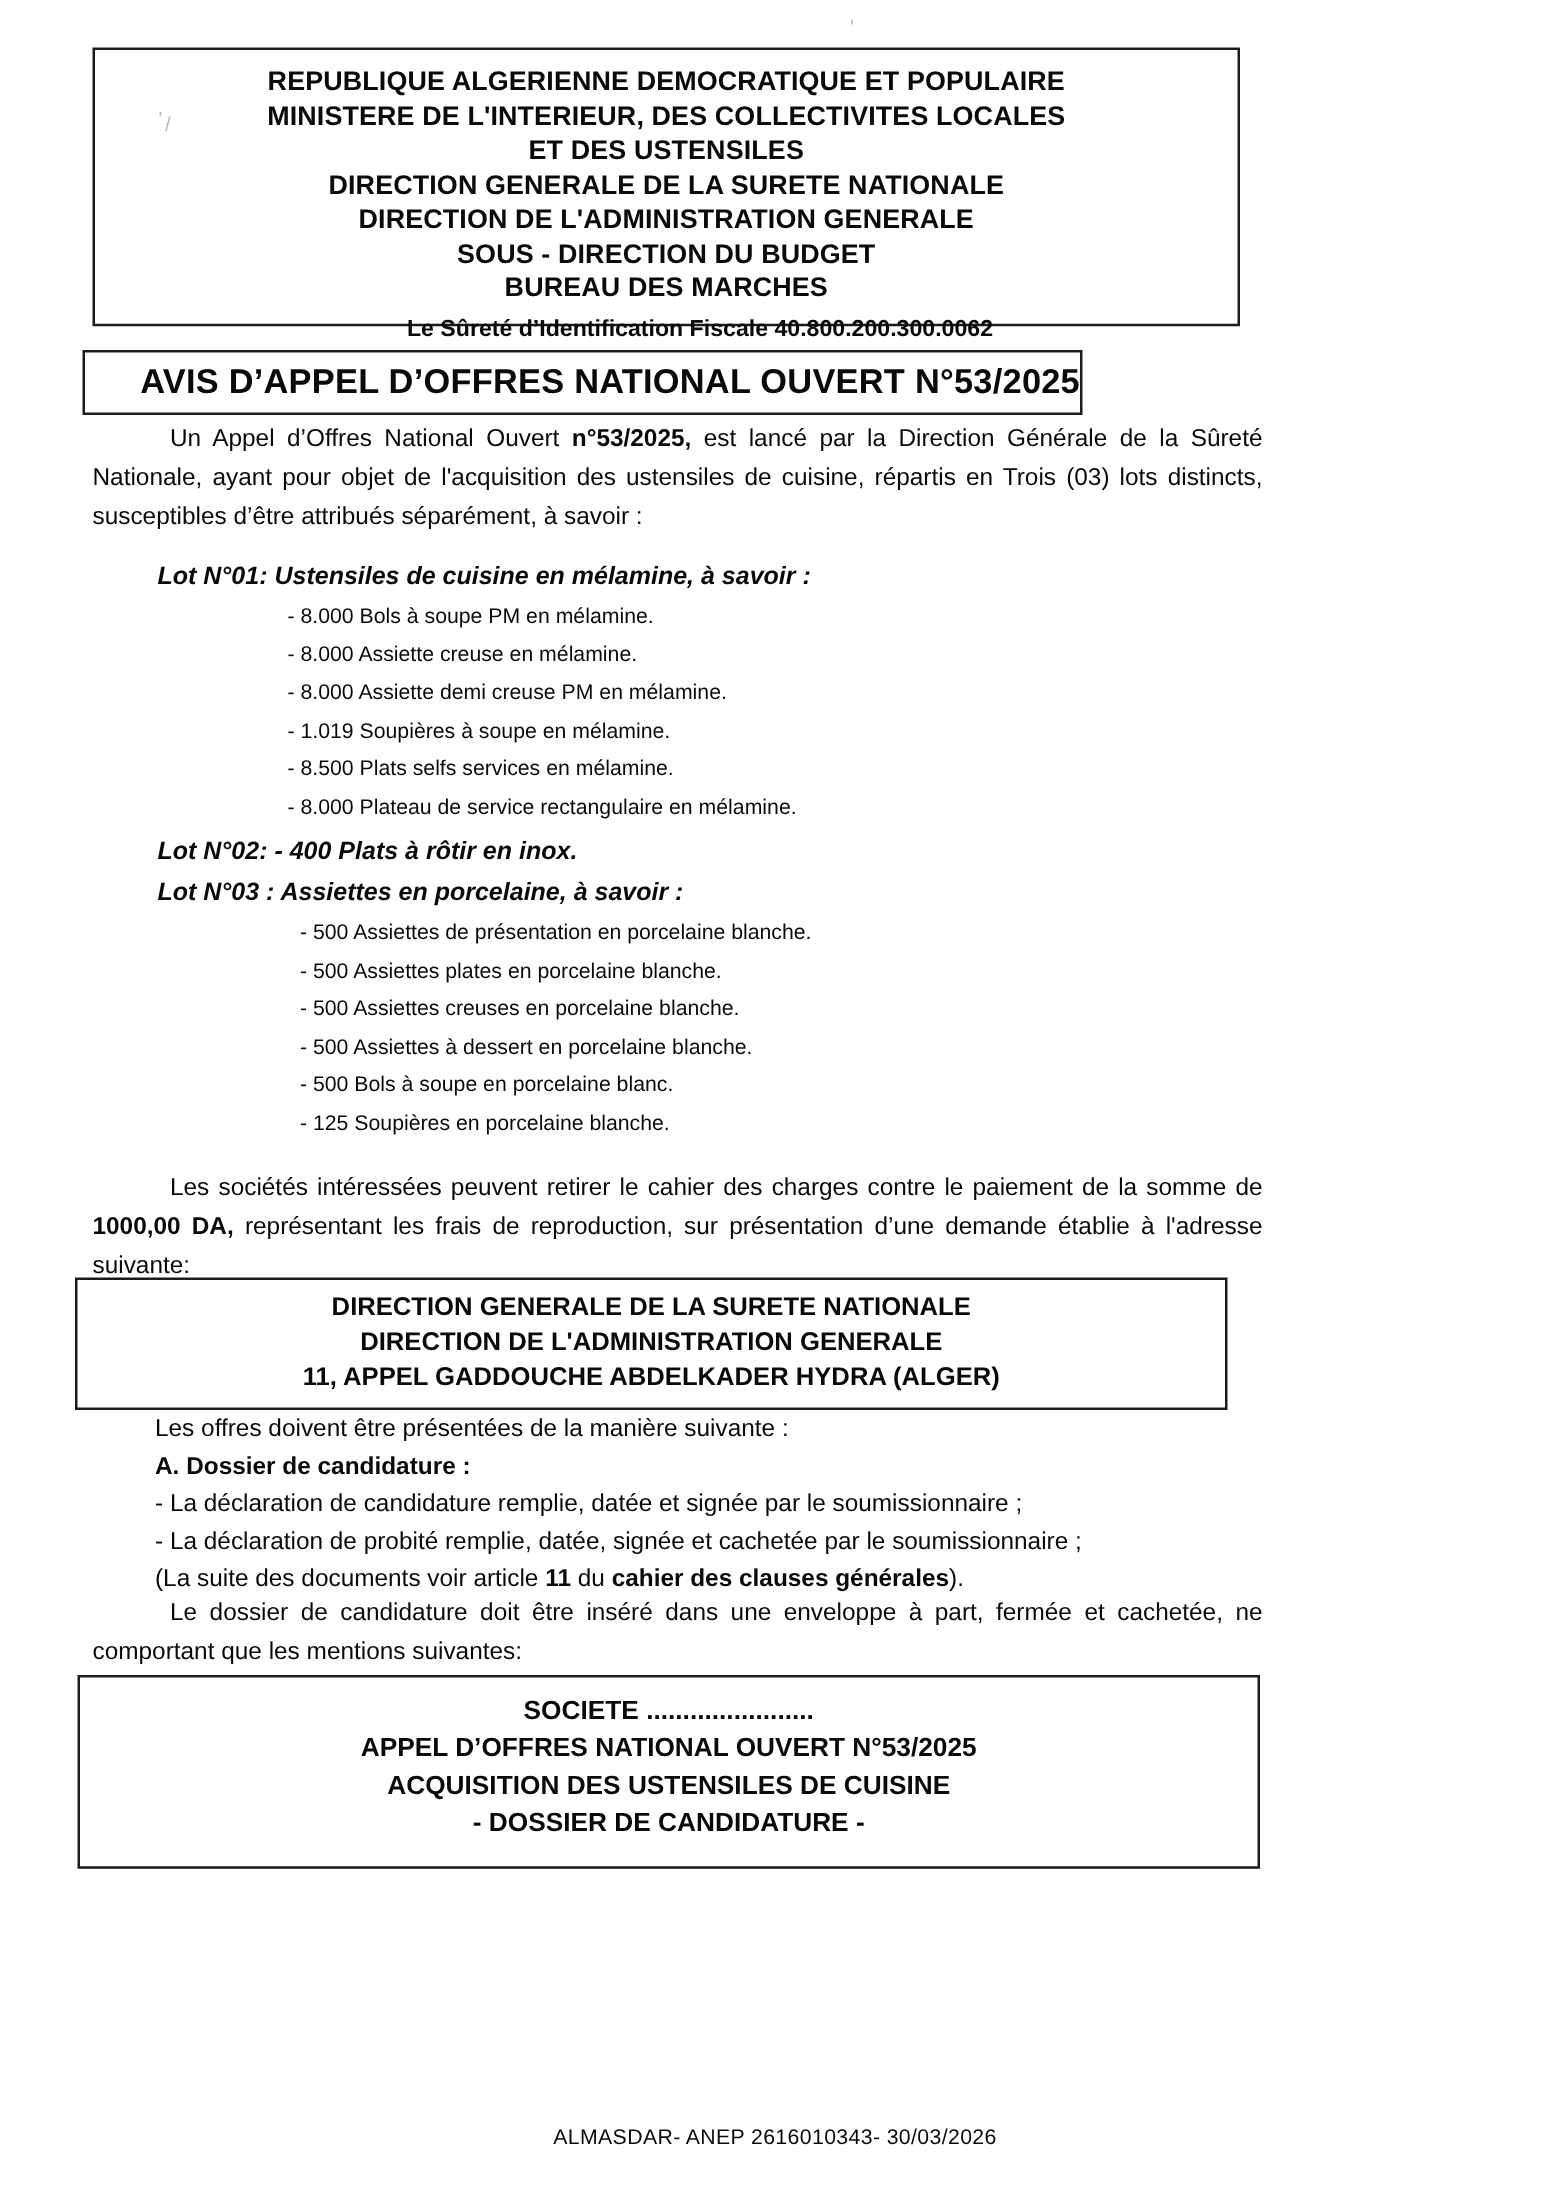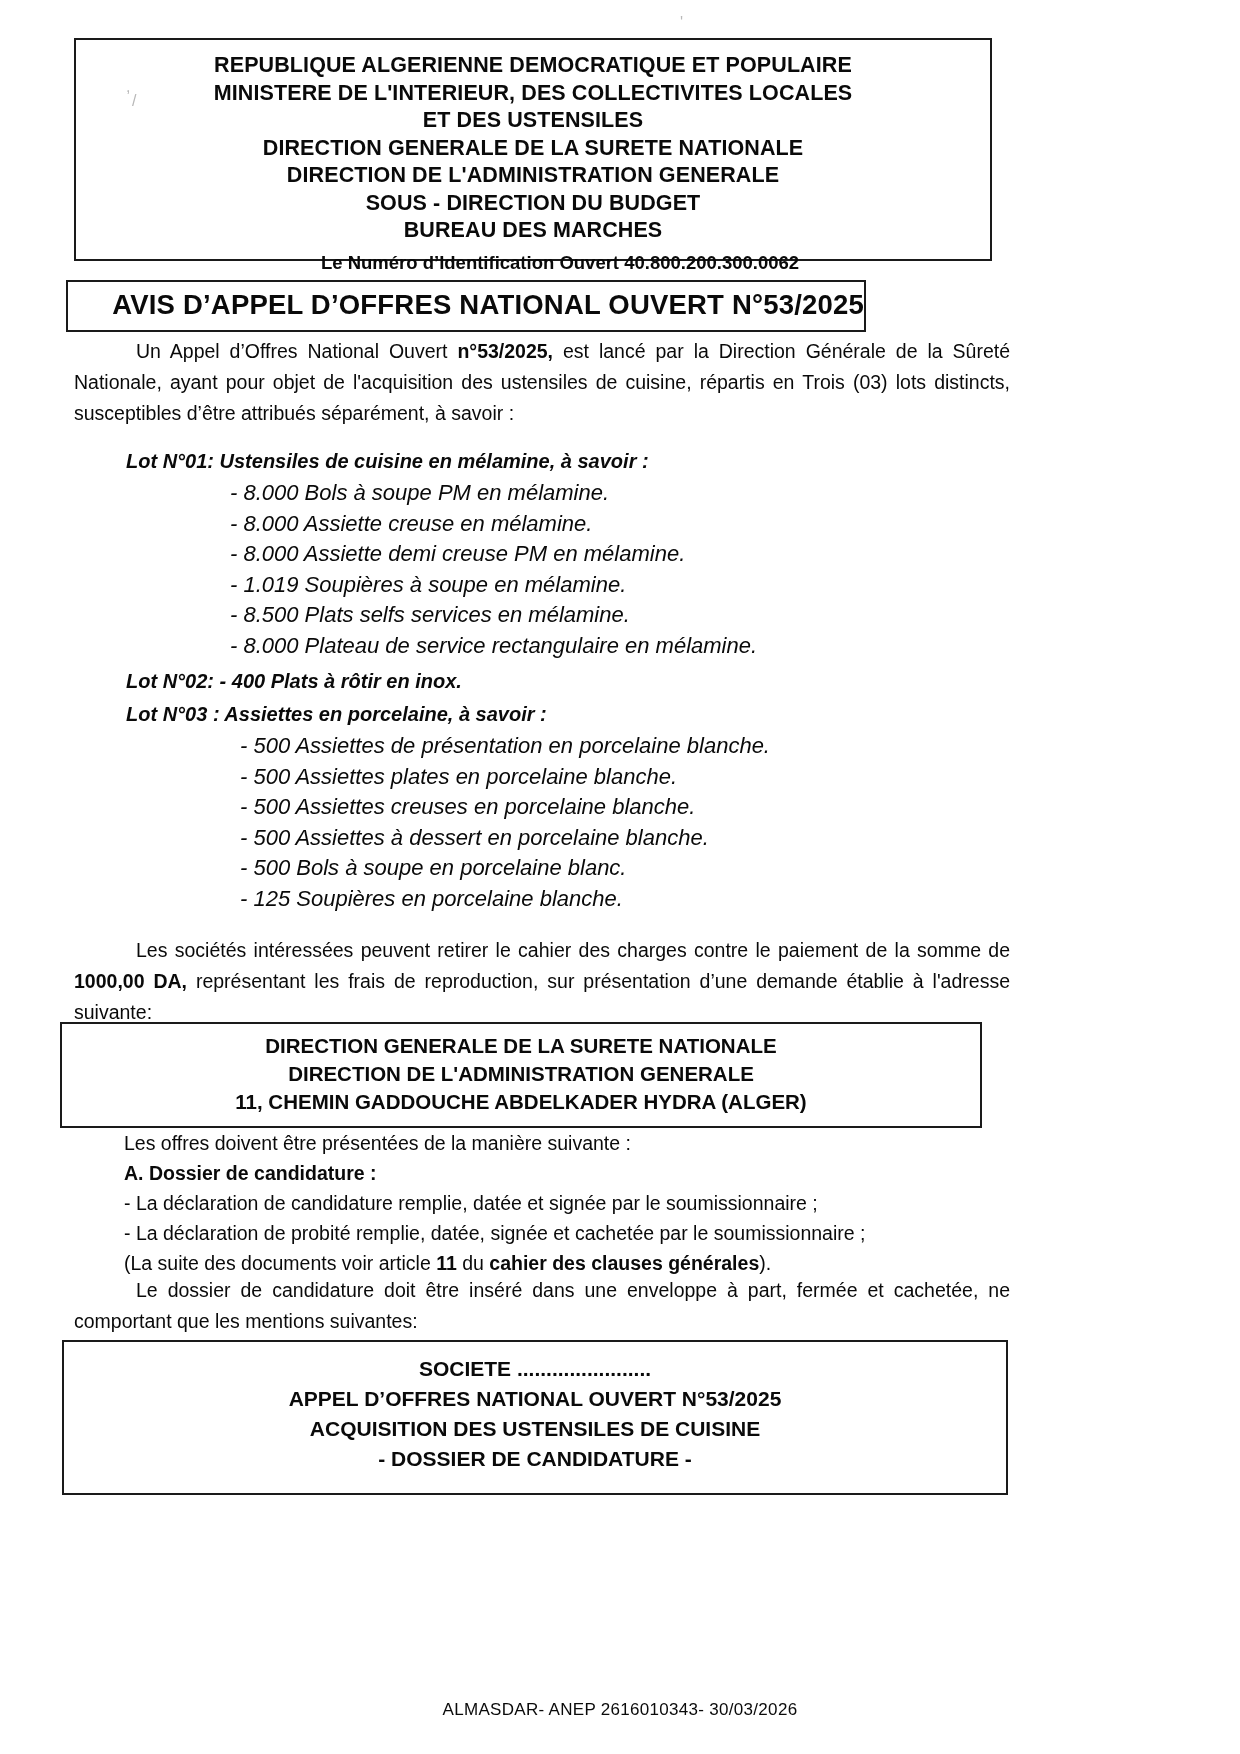--- a/index.html
+++ b/index.html
@@ -84,23 +84,22 @@
   .lot-head {
     position: absolute;
     font-weight: bold;
     font-size: 20px;
     line-height: 30px;
     white-space: nowrap;
     font-style: italic;
   }
   .lot-list {
     position: absolute;
-    font-size: 22px;
+    font-size: 17px;
     line-height: 30.5px;
-    font-style: italic;
   }
   .lot-list div { white-space: nowrap; }
 
   .para {
     position: absolute;
     font-size: 19.5px;
     line-height: 31px;
     text-align: justify;
   }
 
@@ -169,21 +168,21 @@
   <div class="bordered-box hdr-box">
     <div class="hdr-line">REPUBLIQUE ALGERIENNE DEMOCRATIQUE ET POPULAIRE</div>
     <div class="hdr-line">MINISTERE DE L'INTERIEUR, DES COLLECTIVITES LOCALES</div>
     <div class="hdr-line">ET DES USTENSILES</div>
     <div class="hdr-line">DIRECTION GENERALE DE LA SURETE NATIONALE</div>
     <div class="hdr-line">DIRECTION DE L'ADMINISTRATION GENERALE</div>
     <div class="hdr-line">SOUS - DIRECTION DU BUDGET</div>
     <div class="hdr-line">BUREAU DES MARCHES</div>
   </div>
 
-  <div class="nif-line">Le Numéro  d’Identification Ouvert 40.800.200.300.0062</div>
+  <div class="nif-line">Le Sûreté  d’Identification Fiscale 40.800.200.300.0062</div>
 
   <div class="bordered-box title-box">
     <div class="title-text">AVIS D’APPEL D’OFFRES NATIONAL OUVERT N°53/2025</div>
   </div>
 
   <div class="body-text intro">
     <span class="indent"></span><span>Un Appel d’Offres National Ouvert </span><b>n°53/2025,</b><span>  est lancé par la Direction Générale de la Sûreté Nationale, ayant pour objet de l'acquisition des ustensiles de cuisine, répartis en Trois (03) lots distincts, susceptibles d’être attribués séparément, à savoir :</span>
   </div>
 
   <div class="lot-head" style="left:126px; top:446px;">Lot N°01: Ustensiles de cuisine en mélamine, à savoir :</div>
@@ -208,21 +207,21 @@
     <div>- 125 Soupières en porcelaine blanche.</div>
   </div>
 
   <div class="para" style="left:74px; top:935px; width:936px;">
     <span class="indent"></span><span>Les sociétés intéressées peuvent retirer le cahier des charges contre le paiement de la somme de </span><b>1000,00 DA,</b><span> représentant les frais de reproduction, sur présentation d’une demande établie à l'adresse suivante:</span>
   </div>
 
   <div class="bordered-box addr-box">
     <div class="addr-line">DIRECTION GENERALE DE LA SURETE NATIONALE</div>
     <div class="addr-line">DIRECTION DE L'ADMINISTRATION GENERALE</div>
-    <div class="addr-line">11, CHEMIN GADDOUCHE ABDELKADER HYDRA (ALGER)</div>
+    <div class="addr-line">11, APPEL GADDOUCHE ABDELKADER HYDRA (ALGER)</div>
   </div>
 
   <div class="list-plain" style="left:124px; top:1128px;">
     <div>Les offres doivent être présentées de la manière suivante :</div>
     <div style="font-weight:bold;">A. Dossier de candidature :</div>
     <div>- La déclaration de candidature remplie, datée et signée par le soumissionnaire ;</div>
     <div>- La déclaration de probité remplie, datée, signée et cachetée par le soumissionnaire ;</div>
     <div><span>(La suite des documents voir article </span><b>11</b><span> du </span><b>cahier des clauses générales</b><span>).</span></div>
   </div>
 

